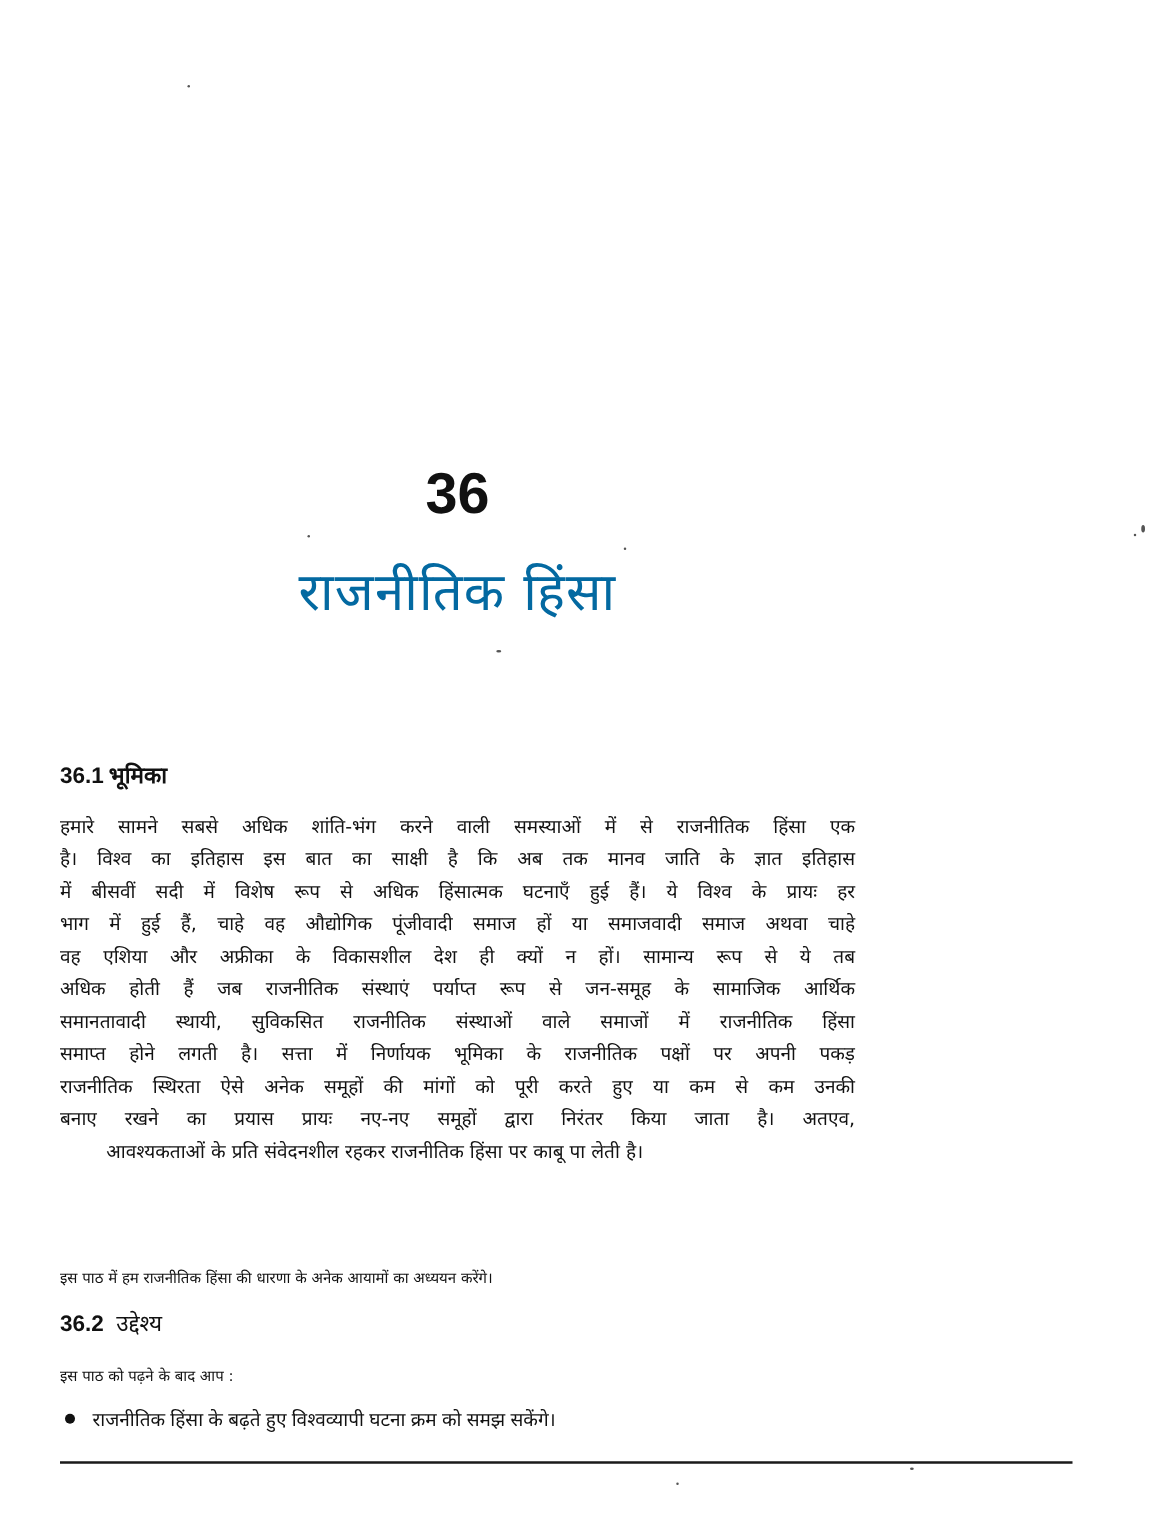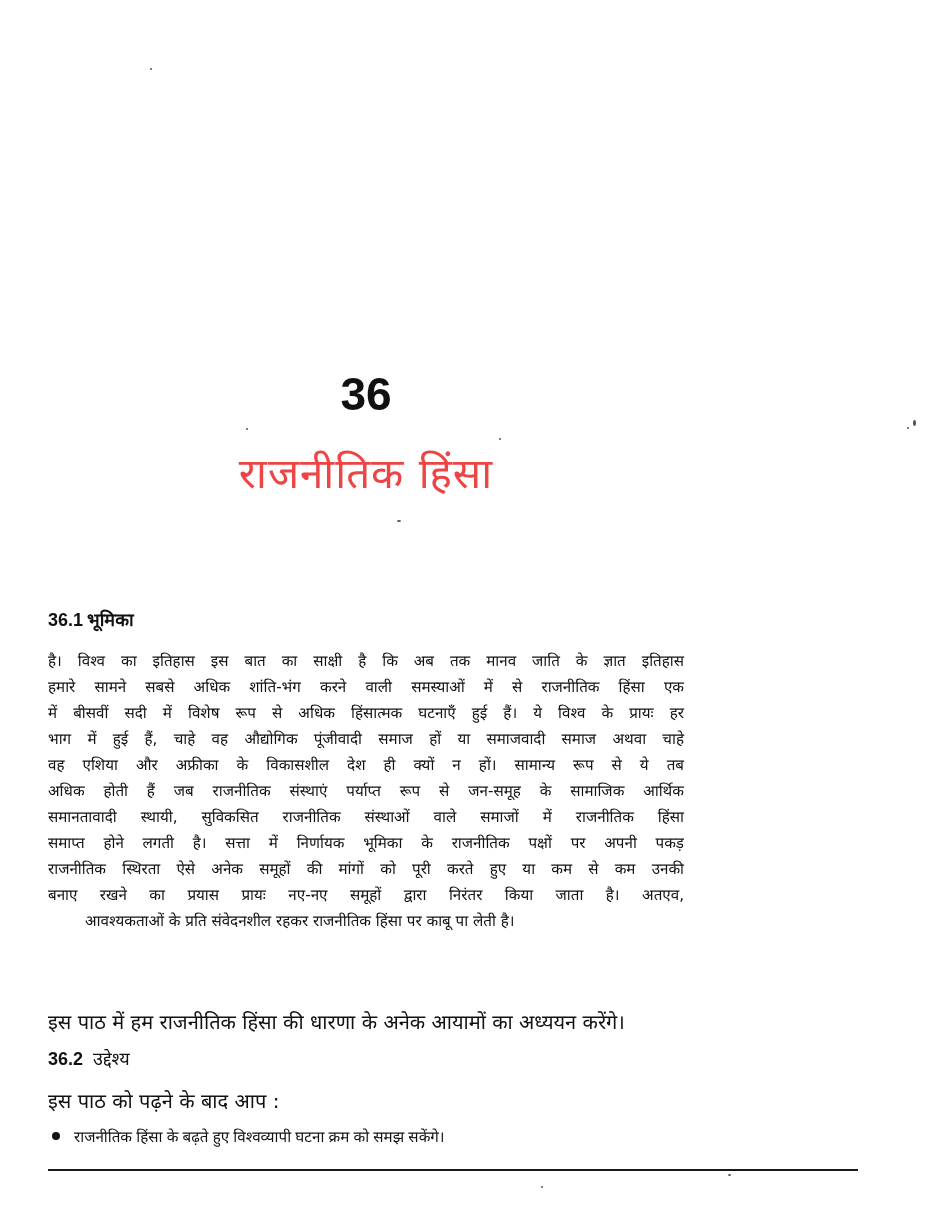--- a/index.html
+++ b/index.html
@@ -36,21 +36,21 @@
     }
     .chapter-title {
       position: absolute;
       left: 0;
       width: 732px;
       top: 442px;
       text-align: center;
       font-family: "DejaVu Sans", sans-serif;
       font-size: 42px;
       line-height: 64px;
-      color: #ef4444;
+      color: #0369a1;
       letter-spacing: 1px;
     }
     .section-heading {
       position: absolute;
       left: 48px;
       font-family: "Liberation Sans", sans-serif;
       font-weight: bold;
       font-size: 18px;
       line-height: 28px;
       color: #111;
@@ -86,21 +86,21 @@
       height: 26px;
     }
     .para .line.last {
       text-align-last: left;
       margin-left: 37px;
     }
     .single {
       position: absolute;
       left: 48px;
       font-family: "DejaVu Sans", sans-serif;
-      font-size: 20px;
+      font-size: 12px;
       line-height: 26px;
       color: #111;
       white-space: nowrap;
     }
     .bullet-item {
       position: absolute;
       left: 52px;
       top: 1124px;
       font-family: Liberation Sans, sans-serif;
       font-size: 15.2px;
@@ -141,22 +141,22 @@
 <div class="page">
 
   <div class="chapter-number">36</div>
   <div class="chapter-title">राजनीतिक हिंसा</div>
 
   <div class="section-heading" style="top:606px;">
     <span class="num">36.1</span><span class="title">भूमिका</span>
   </div>
 
   <div class="para" style="top:648px;">
+    <span class="line">हमारे सामने सबसे अधिक शांति-भंग करने वाली समस्याओं में से राजनीतिक हिंसा एक</span>
     <span class="line">है। विश्व का इतिहास इस बात का साक्षी है कि अब तक मानव जाति के ज्ञात इतिहास</span>
-    <span class="line">हमारे सामने सबसे अधिक शांति-भंग करने वाली समस्याओं में से राजनीतिक हिंसा एक</span>
     <span class="line">में बीसवीं सदी में विशेष रूप से अधिक हिंसात्मक घटनाएँ हुई हैं। ये विश्व के प्रायः हर</span>
     <span class="line">भाग में हुई हैं, चाहे वह औद्योगिक पूंजीवादी समाज हों या समाजवादी समाज अथवा चाहे</span>
     <span class="line">वह एशिया और अफ्रीका के विकासशील देश ही क्यों न हों। सामान्य रूप से ये तब</span>
     <span class="line">अधिक होती हैं जब राजनीतिक संस्थाएं पर्याप्त रूप से जन-समूह के सामाजिक आर्थिक</span>
     <span class="line">समानतावादी स्थायी, सुविकसित राजनीतिक संस्थाओं वाले समाजों में राजनीतिक हिंसा</span>
     <span class="line">समाप्त होने लगती है। सत्ता में निर्णायक भूमिका के राजनीतिक पक्षों पर अपनी पकड़</span>
     <span class="line">राजनीतिक स्थिरता ऐसे अनेक समूहों की मांगों को पूरी करते हुए या कम से कम उनकी</span>
     <span class="line">बनाए रखने का प्रयास प्रायः नए-नए समूहों द्वारा निरंतर किया जाता है। अतएव,</span>
     <span class="line last">आवश्यकताओं के प्रति संवेदनशील रहकर राजनीतिक हिंसा पर काबू पा लेती है।</span>
   </div>

